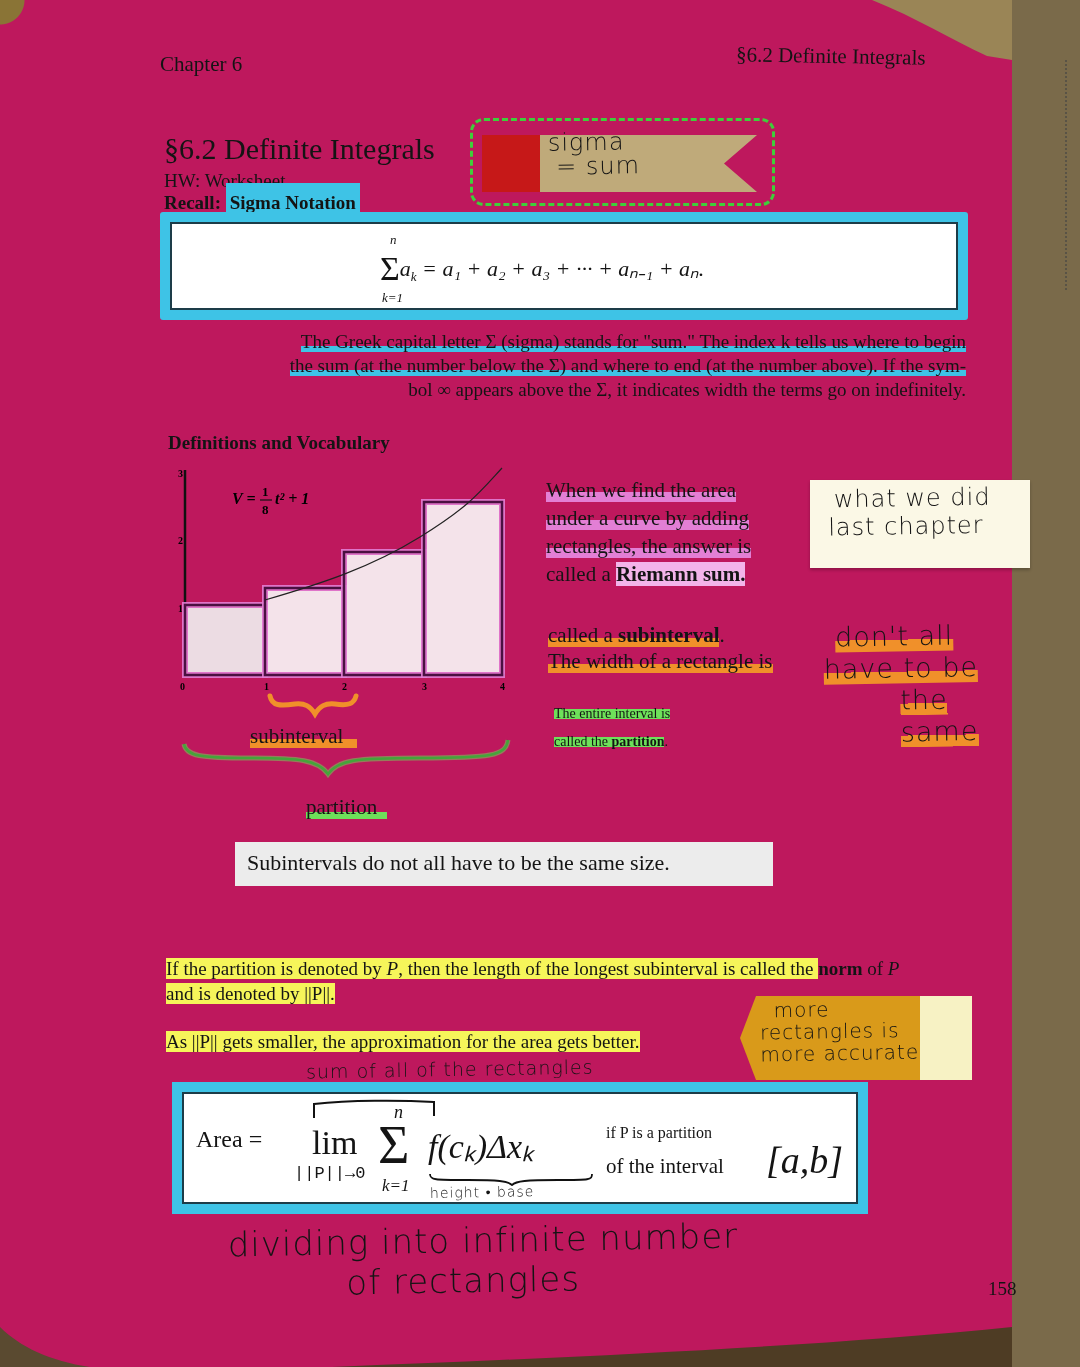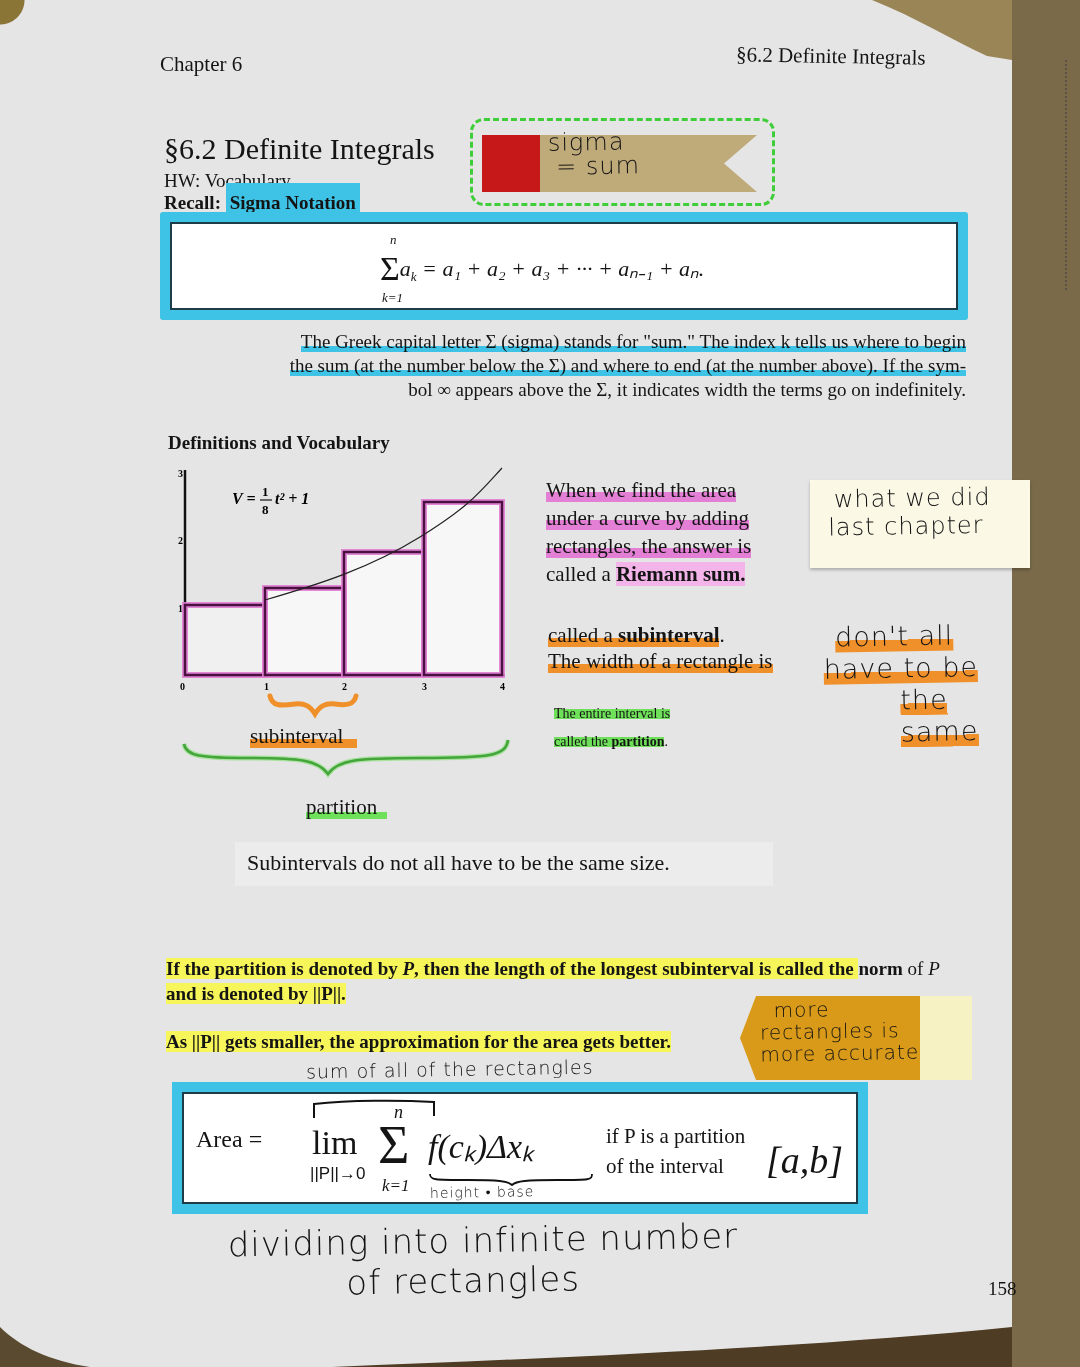--- a/index.html
+++ b/index.html
@@ -1,20 +1,20 @@
 <!DOCTYPE html>
 <html><head>
 <meta charset="utf-8">
 <style>
   * { box-sizing: border-box; margin: 0; padding: 0; }
   html, body { width: 1080px; height: 1367px; overflow: hidden; }
   body { background: #7a6a4a; position: relative; font-family: "Liberation Serif", serif; color: #141414; }
   .page {
     position: absolute; left: 0; top: 0; width: 1012px; height: 1367px;
-    background: #e5e5e5;
+    background: #be185d;
     border-radius: 0 0 0 0;
   }
   .corner-tl { position:absolute; left:0; top:0; width:30px; height:28px; background: radial-gradient(circle at 0 0, #8a7436 0 24px, transparent 25px); }
   .corner-tr { position:absolute; right:0; top:0; width:140px; height:60px; background:#9a8556;
     clip-path: path('M0 0 L140 0 L140 60 L115 56 C80 40 45 18 0 0 Z'); }
   .corner-br { position:absolute; right:0; bottom:0; width:680px; height:40px; background:#4e3c24;
     clip-path: path('M0 40 C250 30 480 20 680 0 L680 40 Z'); }
   .corner-bl { position:absolute; left:0; bottom:0; width:90px; height:40px; background:#5a4a30;
     clip-path: path('M0 0 C20 20 50 34 90 40 L0 40 Z'); }
   .spine-r { position:absolute; left:1065px; top:60px; width:2px; height:230px; border-left:2px dotted #444; opacity:0.6; }
@@ -22,21 +22,21 @@
   .abs { position: absolute; }
   .hdr { font-family: "Liberation Serif", serif; font-size: 21px; }
   .title { font-size: 30px; }
   .sub { font-size: 19px; }
   .bold { font-weight: bold; }
 
   .hl-blue { background: #3ec3e6; }
   .hl-pink { background: linear-gradient(transparent 60%, #e37fd5 60%); }
   .hl-orange { background: linear-gradient(transparent 62%, #f0902a 62%); }
   .hl-green { background: linear-gradient(transparent 20%, #6ee05a 20%, #6ee05a 85%, transparent 85%); }
-  .hl-yellow { background: #f6f55a; font-weight: bold; }
+  .hl-yellow { background: #f6f55a; }
   .ul-blue { background: linear-gradient(transparent 70%, #3ec3e6 70%); }
 
   
   .sigma-box { position:absolute; left:160px; top:212px; width:808px; height:108px;
     border:10px solid #3ec3e6; border-radius:3px; background:#fff; }
   .sigma-box .inner { position:absolute; inset:0; border:2px solid #1d3c48; }
   .formula1 { position:absolute; left:210px; top:24px; font-size:22px; font-style:italic; font-family:"Liberation Serif", serif; }
   .bigsig { font-style:normal; font-size:34px; position:relative; top:4px; }
   .limtxt { position:absolute; font-size:13px; font-family:"Liberation Serif", serif; }
 
@@ -67,21 +67,21 @@
   <div class="corner-tl"></div>
   <div class="corner-tr"></div>
   <div class="corner-br"></div>
   <div class="corner-bl"></div>
   <div class="spine-r"></div>
 
   <div class="abs hdr" style="left:160px;top:52px;">Chapter 6</div>
   <div class="abs hdr" style="left:736px;top:44px;transform:rotate(1deg);">§6.2 Definite Integrals</div>
 
   <div class="abs title" style="left:164px;top:132px;">§6.2 Definite Integrals</div>
-  <div class="abs sub" style="left:164px;top:170px;">HW: Vocabulary</div>
+  <div class="abs sub" style="left:164px;top:170px;">HW: Worksheet</div>
   <div class="abs sub bold" style="left:164px;top:192px;">
     <span>Recall:</span>
     <span class="hl-blue" style="padding:9px 4px;">Sigma Notation</span>
   </div>
 
   <div class="zigzag"></div>
   <div class="banner"></div>
   <div class="banner-red"></div>
   <div class="abs hand" style="left:548px;top:130px;font-size:24px;line-height:24px;">
     <div>sigma</div>
@@ -199,30 +199,30 @@
 
   <div class="abs hand" style="left:306px;top:1058px;font-size:19px;">sum of all of the rectangles</div>
 
   <div class="area-box">
     <div class="inner"></div>
     <svg class="abs" style="left:128px;top:6px;" width="130" height="22" viewBox="0 0 130 22">
       <path d="M4 20 L4 6 C40 2 90 2 124 4 L124 18" fill="none" stroke="#111" stroke-width="2"></path>
     </svg>
     <div class="abs" style="left:14px;top:34px;font-size:24px;font-family:'Liberation Serif', serif;">Area =</div>
     <div class="abs" style="left:130px;top:32px;font-size:34px;font-family:'Liberation Serif', serif;">lim</div>
-    <div class="abs" style="left:128px;top:72px;font-size:17px;font-family:Liberation Sans, sans-serif;">||P||→0</div>
+    <div class="abs" style="left:112px;top:72px;font-size:17px;font-family:Liberation Mono, monospace;">||P||→0</div>
     <div class="abs" style="left:212px;top:10px;font-size:18px;font-style:italic;font-family:'Liberation Serif', serif;">n</div>
     <div class="abs" style="left:196px;top:22px;font-size:54px;font-family:'Liberation Serif', serif;">Σ</div>
     <div class="abs" style="left:200px;top:84px;font-size:17px;font-style:italic;font-family:'Liberation Serif', serif;">k=1</div>
     <div class="abs" style="left:246px;top:30px;font-size:34px;font-style:italic;font-family:'Liberation Serif', serif;">f(cₖ)Δxₖ</div>
     <svg class="abs" style="left:246px;top:80px;" width="170" height="14" viewBox="0 0 170 14">
       <path d="M2 2 C2 8 6 8 40 8 C70 8 80 9 84 13 C88 9 98 8 130 8 C162 8 164 8 164 2" fill="none" stroke="#111" stroke-width="1.8"></path>
     </svg>
     <div class="abs hand" style="left:248px;top:92px;font-size:14px;">height • base</div>
-    <div class="abs sans" style="left:424px;top:32px;font-size:21px;">if P is a partition</div>
+    <div class="abs sans" style="left:424px;top:32px;font-size:16px;">if P is a partition</div>
     <div class="abs sans" style="left:424px;top:62px;font-size:21px;">of the interval</div>
     <div class="abs" style="left:584px;top:46px;font-size:38px;font-style:italic;font-family:'Liberation Serif', serif;">[a,b]</div>
   </div>
 
   <div class="abs hand" style="left:228px;top:1220px;font-size:34px;line-height:40px;">
     <div>dividing into infinite number</div>
     <div style="padding-left:118px;">of rectangles</div>
   </div>
 
   <div class="abs hdr" style="left:988px;top:1278px;font-size:19px;">158</div>

